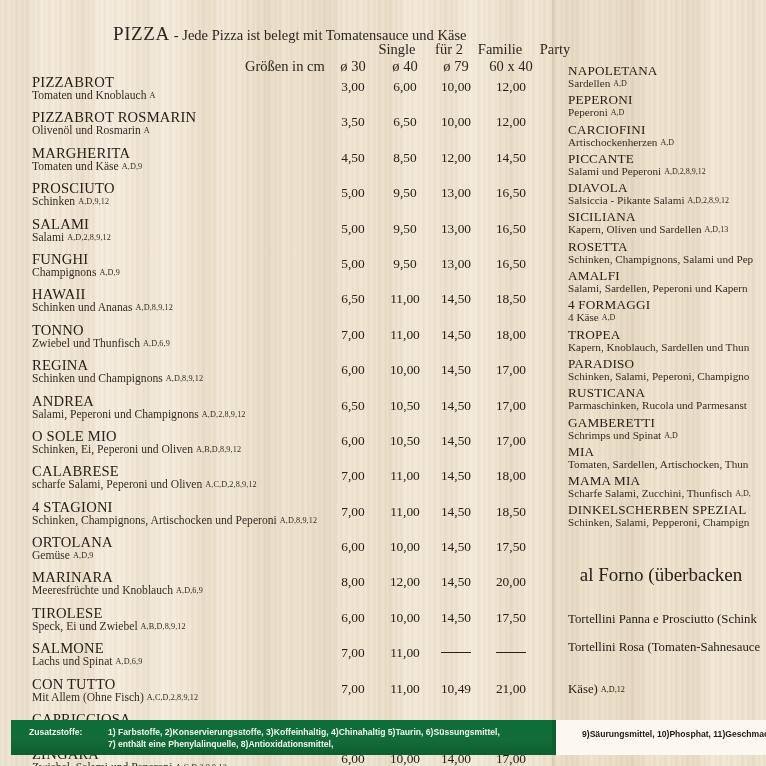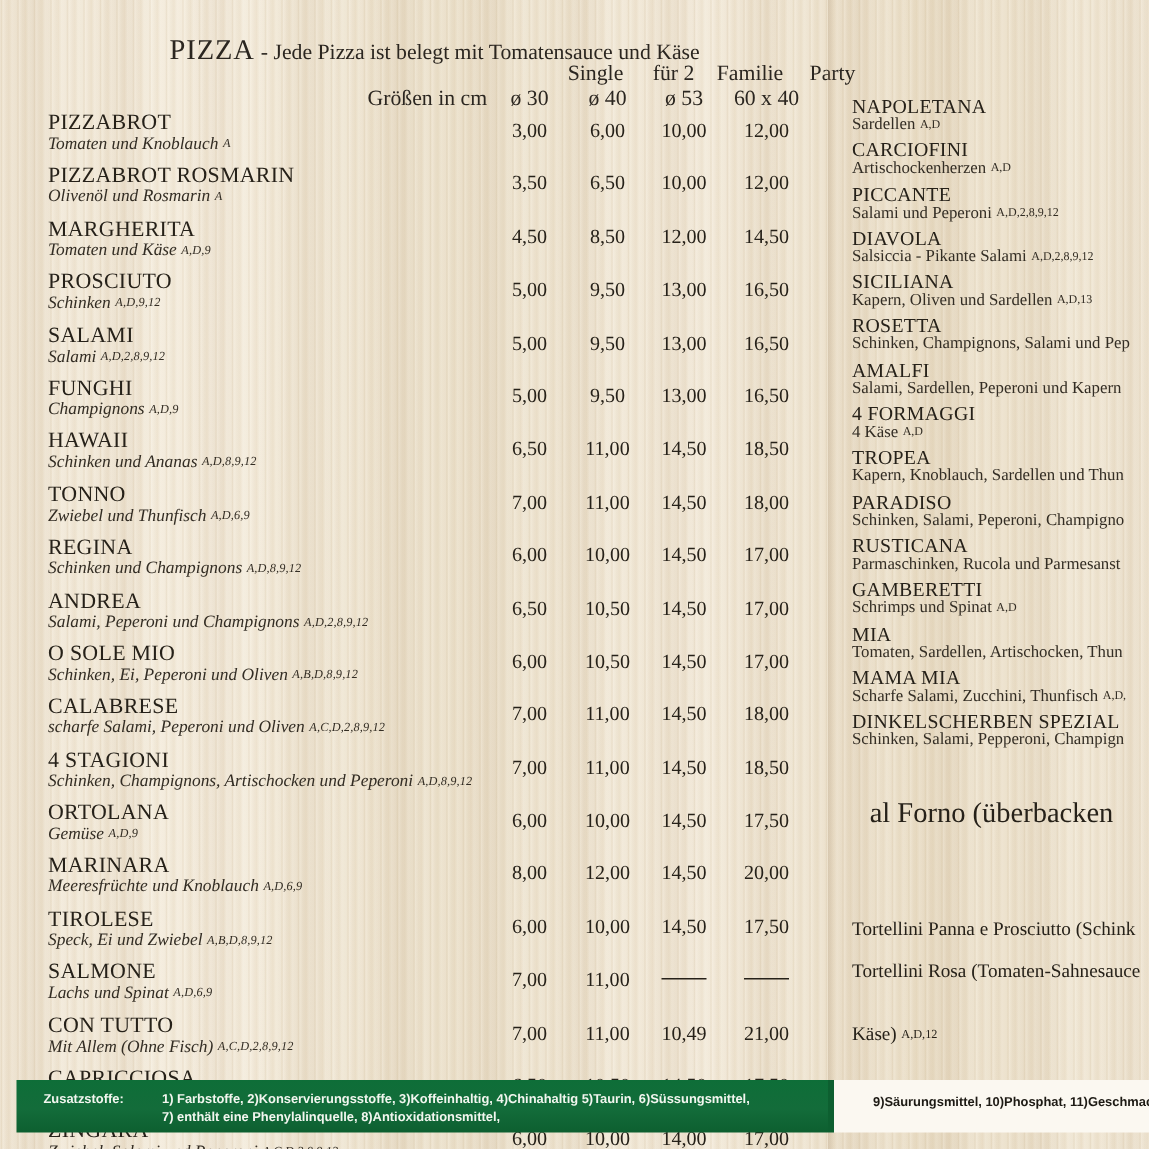--- a/index.html
+++ b/index.html
@@ -125,21 +125,20 @@
     letter-spacing: 0.2px;
     color: #262119;
     white-space: nowrap;
   }
   .row .desc {
     position: absolute;
     left: 32px; top: 13px;
     font-size: 11.6px;
     color: #332d24;
     white-space: nowrap;
-    font-style: italic;
   }
   .row .desc .alg {
     font-size: 8.2px;
     letter-spacing: 0.1px;
     vertical-align: 1px;
     margin-left: 3px;
   }
   .row .p {
     position: absolute;
     top: 3px;
@@ -183,21 +182,21 @@
     white-space: nowrap;
   }
   .rrow .rdesc .alg {
     font-size: 8px;
     vertical-align: 1px;
     margin-left: 3px;
   }
 
   .alforno-head {
     position: absolute;
-    left: 0; top: 532px;
+    left: 0; top: 564px;
     width: 210px;
     text-align: center;
     font-size: 19px;
     color: #262119;
     white-space: nowrap;
   }
   .frows {
     position: absolute;
     left: 0; top: 612px;
     width: 210px;
@@ -299,21 +298,21 @@
     </div>
 
     <div class="colhdr c0">Single</div>
     <div class="colhdr c1">für 2</div>
     <div class="colhdr c2">Familie</div>
     <div class="colhdr c3">Party</div>
 
     <div class="sizes-label">Größen in cm</div>
     <div class="sizerow c0">ø 30</div>
     <div class="sizerow c1">ø 40</div>
-    <div class="sizerow c2">ø 53</div>
+    <div class="sizerow c2">ø 79</div>
     <div class="sizerow c3">60 x 40</div>
 
     <div class="rows" id="rows-host">
         <div class="row">
           <div class="name">PIZZABROT</div>
           <div class="desc"><span>Tomaten und Knoblauch</span><span class="alg">A</span></div>
           <div class="p c0">3,00</div>
           <div class="p c1">6,00</div>
           <div class="p c2">10,00</div>
           <div class="p c3">12,00</div>
@@ -474,20 +473,24 @@
 
   </div>
 
   <div class="spine"></div>
 
   <div class="panel-right">
     <div class="rrows" id="rrows-host">
         <div class="rrow">
           <div class="rname">NAPOLETANA</div>
           <div class="rdesc"><span>Sardellen</span><span class="alg">A,D</span></div>
+        </div>
+        <div class="rrow">
+          <div class="rname">PEPERONI</div>
+          <div class="rdesc"><span>Peperoni</span><span class="alg">A,D</span></div>
         </div>
         <div class="rrow">
           <div class="rname">CARCIOFINI</div>
           <div class="rdesc"><span>Artischockenherzen</span><span class="alg">A,D</span></div>
         </div>
         <div class="rrow">
           <div class="rname">PICCANTE</div>
           <div class="rdesc"><span>Salami und Peperoni</span><span class="alg">A,D,2,8,9,12</span></div>
         </div>
         <div class="rrow">

